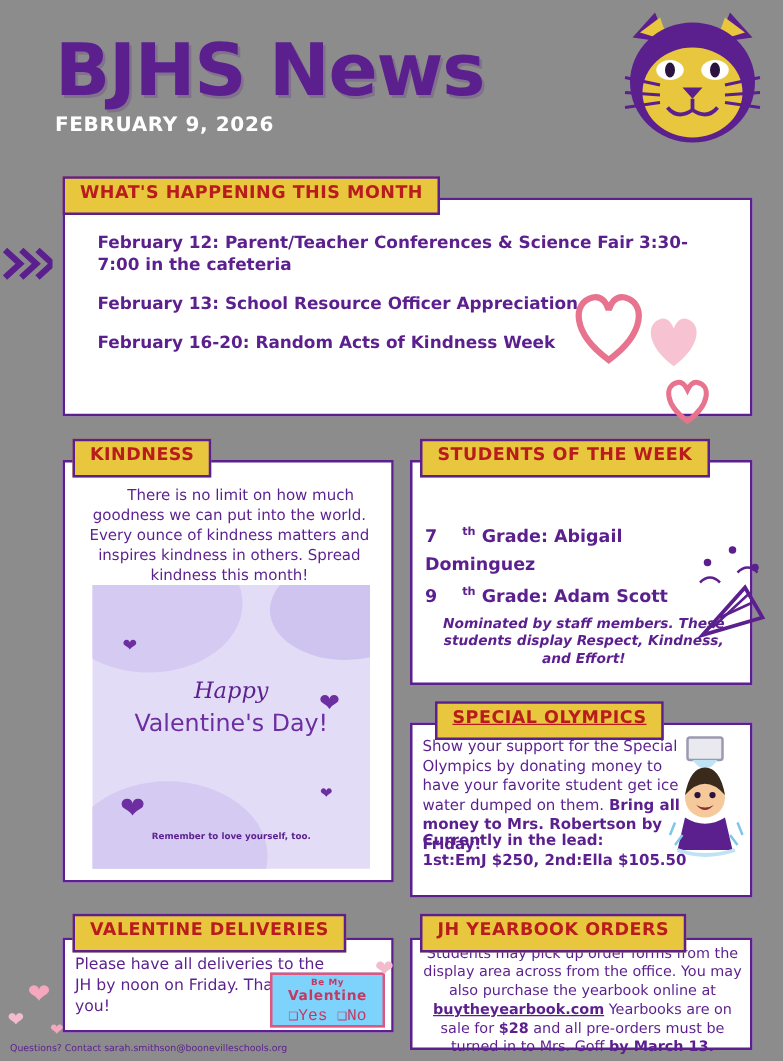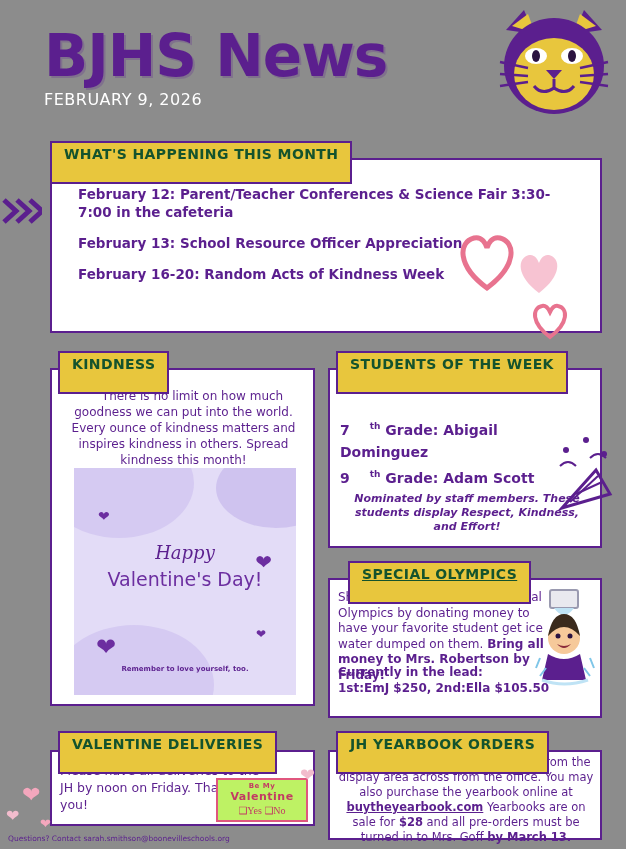--- a/index.html
+++ b/index.html
@@ -32,21 +32,21 @@
     font-weight: bold;
     font-size: 58px;
     line-height: 60px;
     letter-spacing: -1px;
     color: #5b1f8e;
     text-shadow: 2px 2px 0 rgba(91,31,142,0.25);
   }
   .masthead-date {
     margin-top: 4px;
     font-family: "DejaVu Sans", sans-serif;
-    font-weight: normal;
+    font-weight: bold;
     font-size: 16px;
     letter-spacing: 0.5px;
     color: #ffffff;
     text-transform: uppercase;
   }
 
   
   .mascot {
     position: absolute;
     right: 12px;
@@ -68,27 +68,27 @@
   .panel {
     position: absolute;
     background: #ffffff;
     border: 2px solid #5b1f8e;
     box-sizing: border-box;
   }
   .panel-title {
     position: absolute;
     background: #e8c63d;
     border: 2px solid #5b1f8e;
-    color: #14532d;
+    color: #b91c1c;
     font-family: "DejaVu Sans", sans-serif;
     font-weight: bold;
     font-size: 14px;
     letter-spacing: 0.4px;
     text-transform: uppercase;
-    padding: 3px 12px 20px 12px;
+    padding: 3px 12px 8px 12px;
     box-sizing: border-box;
     white-space: nowrap;
     z-index: 5;
     text-align: right;
   }
 
   
   #whats-happening-panel {
     left: 50px; top: 158px; width: 552px; height: 175px;
   }
@@ -246,42 +246,42 @@
     color: #5b1f8e;
     font-family: "DejaVu Sans", sans-serif;
     font-size: 12.5px;
     line-height: 17px;
   }
   .bemine {
     position: absolute;
     left: 216px; top: 778px;
     width: 92px; height: 44px;
     border: 2px solid #e0567e;
-    background: #bef264;
+    background: #7dd3fc;
     box-sizing: border-box;
     text-align: center;
   }
   .bemine .l1 {
     font-family: "DejaVu Sans", sans-serif;
     font-weight: bold;
     font-size: 7px;
     color: #c23a63;
     margin-top: 2px;
     letter-spacing: 0.5px;
   }
   .bemine .l2 {
     font-family: "DejaVu Sans", sans-serif;
     font-weight: bold;
     font-size: 11px;
     color: #c23a63;
     letter-spacing: 0.5px;
   }
   .bemine .l3 {
-    font-family: Liberation Serif, serif;
-    font-size: 10px;
+    font-family: Liberation Mono, monospace;
+    font-size: 13px;
     color: #c23a63;
     margin-top: 2px;
   }
 
   
   #yearbook-panel {
     left: 328px; top: 750px; width: 274px; height: 90px;
   }
   #yearbook-title { left: 336px; top: 731px; }
   .yearbook-text {

